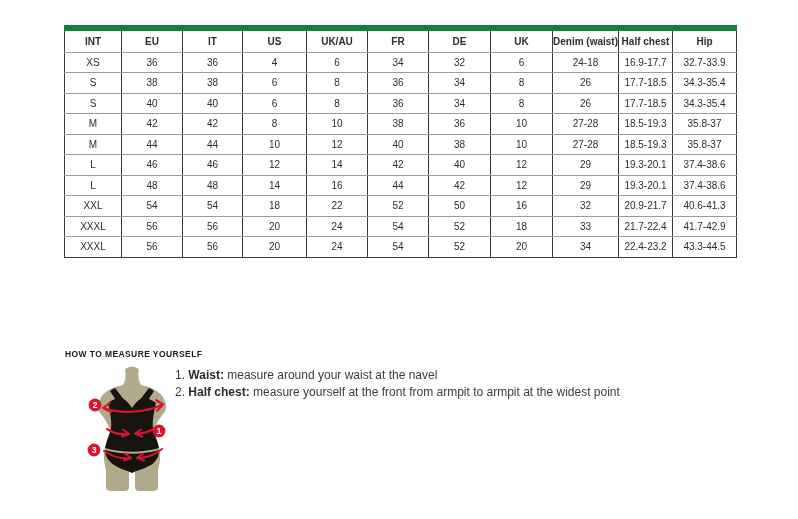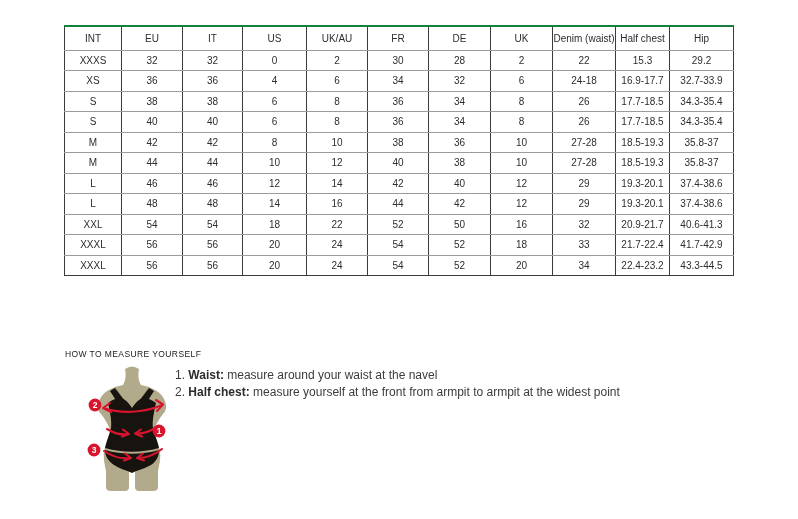--- a/index.html
+++ b/index.html
@@ -26,27 +26,27 @@
     font-size: 10px;
     font-weight: 400;
     color: #2d2d2d;
     text-align: center;
     vertical-align: middle;
     padding: 0;
     height: 20.5px;
     white-space: nowrap;
     overflow: hidden;
   }
-  .size-table thead th { height: 24px; border-top: 2px solid #15803d; }
+  .size-table thead th { height: 24px; border-top: 6px solid #15803d; font-weight: bold; }
   .size-table tbody tr:last-child td { border-bottom: 1px solid #3a3a3a; }
 
   
   .howto-title {
     position: absolute; left: 65px; top: 349px;
-    font-size: 8.5px; font-weight: 400;
+    font-size: 8.5px; font-weight: 700;
     color: #1a1a1a; letter-spacing: 0.4px; text-align: center;
   }
   .steps {
     position: absolute; left: 175px; top: 367px;
     font-size: 12px; color: #3c3c3c;
   }
   .step { height: 17px; line-height: 17px; white-space: nowrap; }
   .step b { font-weight: 700; color: #2c2c2c; }
 
   .figure-wrap {
@@ -82,33 +82,20 @@
         <th>FR</th>
         <th>DE</th>
         <th>UK</th>
         <th>Denim (waist)</th>
         <th>Half chest</th>
         <th>Hip</th>
       </tr>
   </thead>
   <tbody>
       <tr>
-        <td>XXXS</td>
-        <td>32</td>
-        <td>32</td>
-        <td>0</td>
-        <td>2</td>
-        <td>30</td>
-        <td>28</td>
-        <td>2</td>
-        <td>22</td>
-        <td>15.3</td>
-        <td>29.2</td>
-      </tr>
-      <tr>
         <td>XS</td>
         <td>36</td>
         <td>36</td>
         <td>4</td>
         <td>6</td>
         <td>34</td>
         <td>32</td>
         <td>6</td>
         <td>24-18</td>
         <td>16.9-17.7</td>

